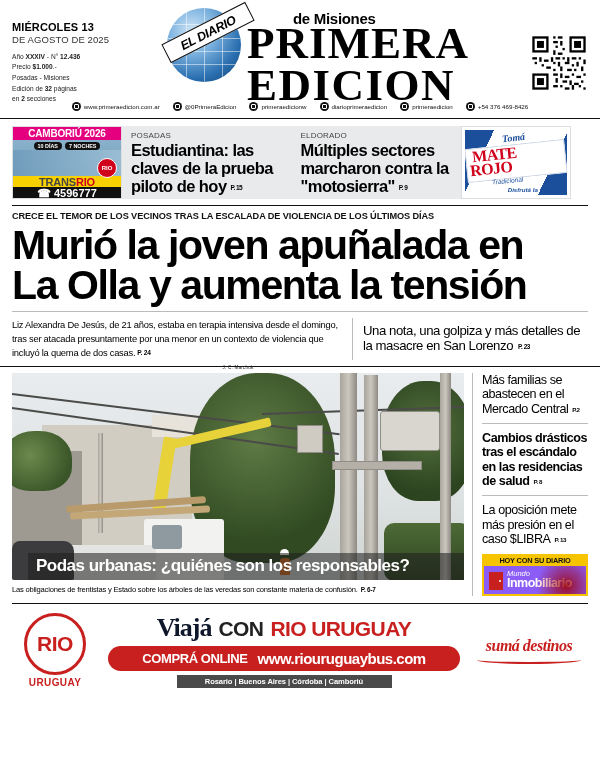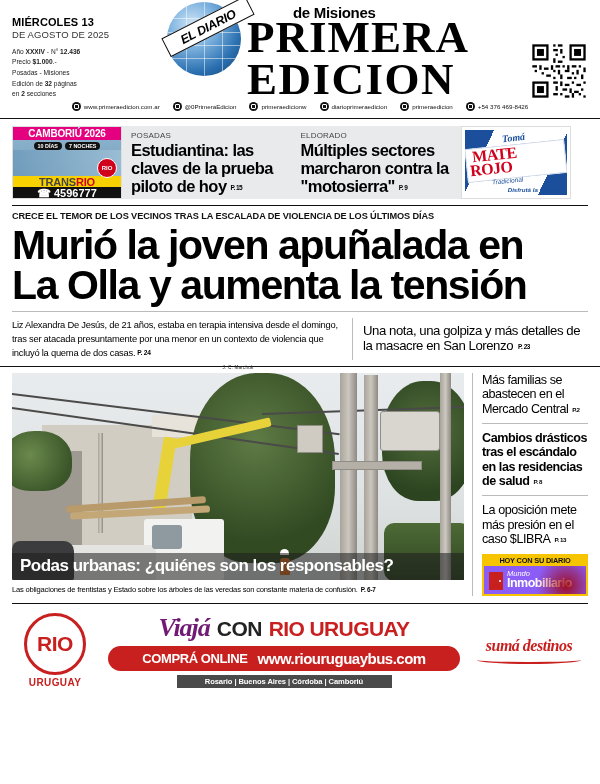--- a/index.html
+++ b/index.html
@@ -6,21 +6,21 @@
   html, body {
     width: 600px; height: 784px;
     background: #ffffff;
     font-family: "Liberation Sans", sans-serif;
     color: #000;
     overflow: hidden;
   }
   .page { width: 600px; height: 784px; position: relative; background: #fff; }
 
   
-  .masthead { display: flex; align-items: flex-end; padding: 12px 12px 0 12px; height: 100px; }
+  .masthead { display: flex; align-items: center; padding: 12px 12px 0 12px; height: 100px; }
   .mh-left { width: 108px; padding-top: 14px; }
   .mh-date { font-size: 11px; font-weight: bold; letter-spacing: .1px; line-height: 1.15; }
   .mh-date2 { font-size: 9.5px; color: #333; letter-spacing: .1px; margin-bottom: 7px; }
   .mh-meta { font-size: 6.6px; line-height: 1.62; color: #222; }
   .mh-meta b { font-weight: bold; }
 
   .mh-center { flex: 1; display: flex; align-items: flex-start; justify-content: center; position: relative; }
   .globe-wrap { position: relative; width: 78px; height: 78px; flex: 0 0 78px; margin-top: 2px; }
   .globe { width: 74px; height: 74px; border-radius: 50%;
     background: radial-gradient(circle at 34% 30%, #cfe4f6 0%, #7fb4e0 32%, #2a6fb0 68%, #123f6d 100%);
@@ -111,21 +111,21 @@
   .pole { position: absolute; background: linear-gradient(90deg,#a9a49b,#cbc7bf,#8e8a83); }
   .wire { position: absolute; height: 1.5px; background: #4a4a48; transform-origin: left center; }
   .truck { position: absolute; background: #f2f2f0; border-radius: 3px; }
   .boom { position: absolute; background: #e8d23a; border-radius: 2px; }
   .worker-h { position: absolute; width: 9px; height: 6px; border-radius: 5px 5px 0 0; background: #fff; }
   .worker-b { position: absolute; width: 10px; height: 17px; background: #d46a22; border-radius: 3px 3px 0 0; }
   .transf { position: absolute; background: #d8d6cf; border: 1px solid #8f8d86; }
   .credit { position: absolute; top: -8px; left: 50%; transform: translateX(-50%);
     font-size: 4.6px; color: #222; letter-spacing: .2px; }
 
-  .photo-title { position: absolute; left: 0; right: 0; bottom: 0; padding: 3px 8px 4px 8px;
+  .photo-title { position: absolute; left: 16px; right: 0; bottom: 0; padding: 3px 8px 4px 8px;
     background: rgba(30,30,30,.55); color: #fff; font-size: 17px; font-weight: bold; letter-spacing: -.5px; }
   .photo-cap { font-size: 7.6px; line-height: 1.35; letter-spacing: -.2px; padding-top: 5px; }
   .photo-cap .pg { font-size: 6.4px; font-weight: bold; margin-left: 3px; }
 
   .rail { flex: 1; display: flex; flex-direction: column; border-left: 1px solid #bbb; padding-left: 9px; }
   .rail-item { padding: 0 0 7px 0; font-size: 12.6px; line-height: 1.14; letter-spacing: -.45px; }
   .rail-item + .rail-item { border-top: 1px solid #bbb; padding-top: 7px; }
   .rail-item.bold { font-weight: bold; }
   .rail-item .pg { font-size: 6.2px; font-weight: bold; vertical-align: 1px; margin-left: 4px; white-space: nowrap; }
 
@@ -144,22 +144,22 @@
   
   .banner { margin: 7px 12px 0 12px; border-top: 1.5px solid #111; padding-top: 9px;
     display: flex; align-items: center; gap: 10px; }
   .rio-logo { flex: 0 0 86px; text-align: center; }
   .rio-circle { width: 62px; height: 62px; border-radius: 50%; border: 3px solid #c8201f; margin: 0 auto;
     display: flex; align-items: center; justify-content: center;
     font-size: 21px; font-weight: bold; color: #c8201f; letter-spacing: -.5px; }
   .rio-sub { font-size: 10px; font-weight: bold; color: #c8201f; letter-spacing: .4px; margin-top: 2px; }
   .banner-mid { flex: 1; }
   .bm-top { display: flex; align-items: baseline; gap: 7px; justify-content: center; }
-  .bm-viaja { font-family: "Liberation Serif", serif; font-style: italic; font-weight: bold;
-    font-size: 26px; color: #701a75; letter-spacing: -1px; }
+  .bm-viaja { font-family: "Liberation Serif", serif; font-weight: bold;
+    font-size: 26px; color: #0f172a; letter-spacing: -1px; }
   .bm-con { font-size: 21px; font-weight: bold; color: #222; letter-spacing: -.6px; }
   .bm-rio { font-size: 21px; font-weight: bold; color: #c8201f; letter-spacing: -.6px; }
   .bm-pill { margin-top: 3px; background: #c8201f; border-radius: 14px; padding: 4px 12px;
     display: flex; align-items: center; justify-content: center; gap: 10px; text-align: right; }
   .bm-compra { color: #fff; font-size: 13px; font-weight: bold; letter-spacing: -.4px; }
   .bm-url { color: #fff; font-size: 15px; font-weight: bold; letter-spacing: -.5px; }
   .bm-cities { margin: 4px auto 0 auto; background: #4a4a4a; color: #fff; width: 215px;
     font-size: 7.6px; font-weight: bold; text-align: center; padding: 2px 0; letter-spacing: -.1px; }
   .banner-right { flex: 0 0 118px; text-align: center; }
   .br-suma { font-family: "Liberation Serif", serif; font-style: italic; font-weight: bold;

